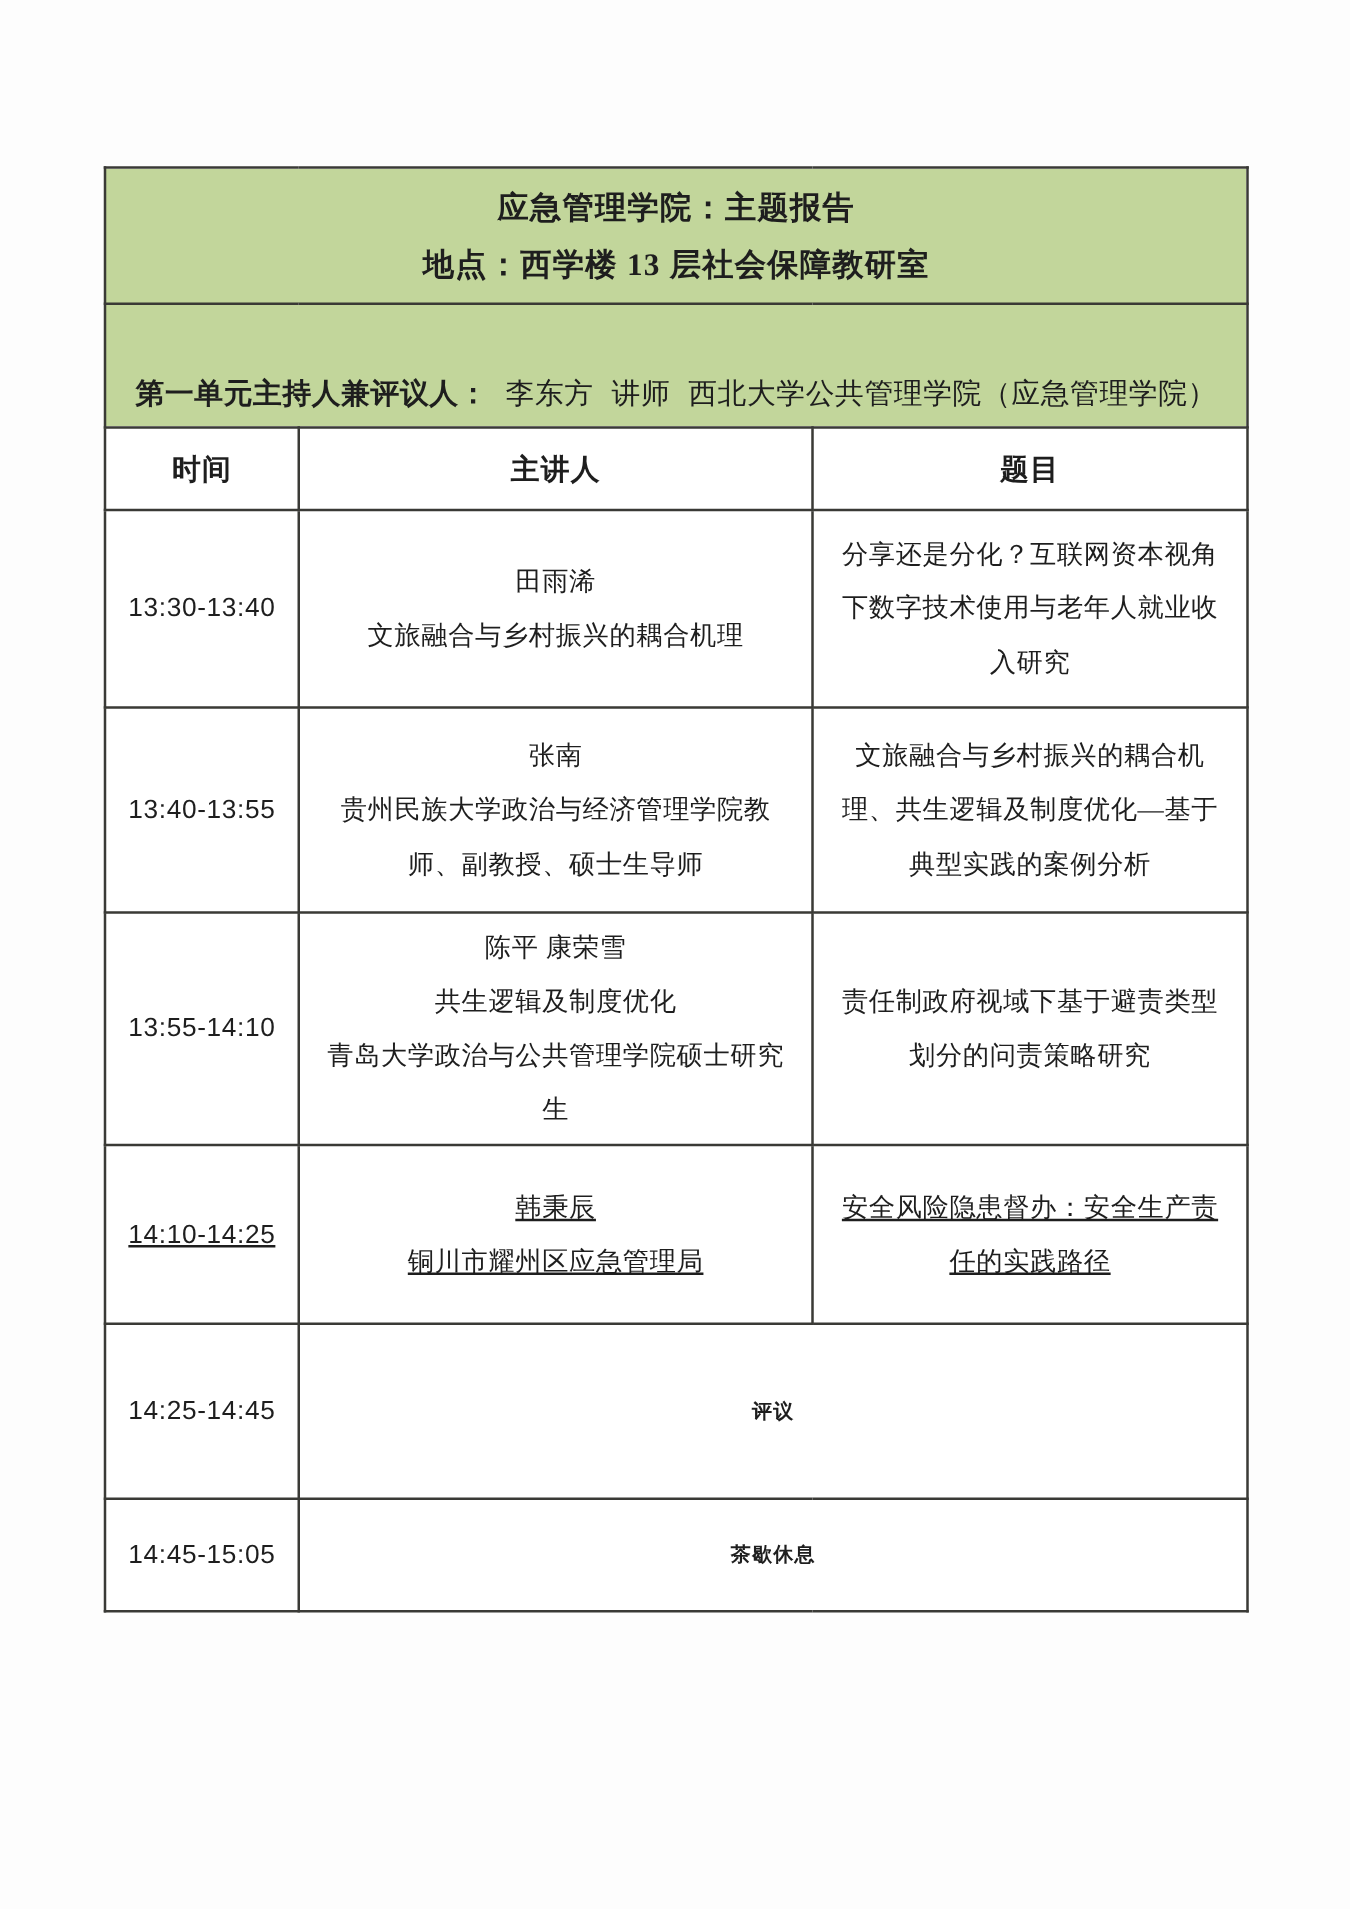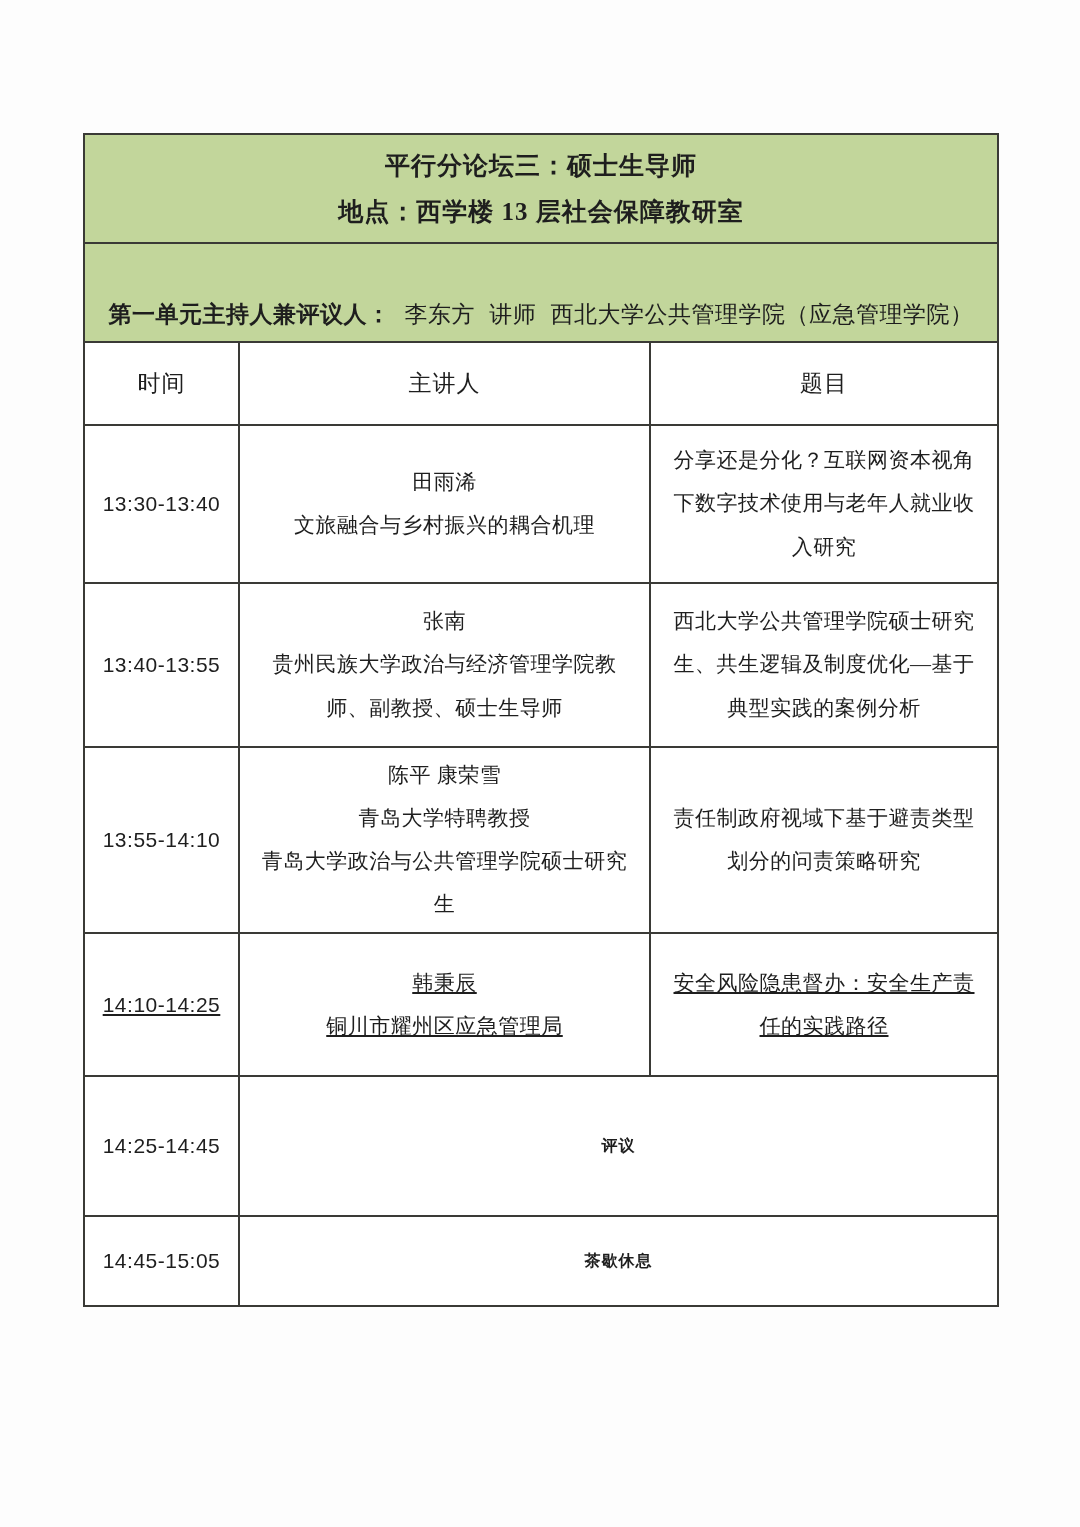--- a/index.html
+++ b/index.html
@@ -59,23 +59,23 @@
     justify-content:center;
     align-items:baseline;
     gap:14px;
     font-size:23px;
     letter-spacing:0.5px;
     margin-top:44px;
   }
   .unit-label{font-weight:bold;}
   .unit-value{font-weight:normal;font-family:Liberation Mono, monospace;}
   tr.r-cols th{
-    height:83px;
+    height:66px;
     font-size:23px;
-    font-weight:normal;
+    font-weight:bold;
     letter-spacing:1px;
     background:#fff;
   }
   td{background:#fff;}
   td.time{
     font-size:22px;
     letter-spacing:0.5px;
     font-family:"Liberation Sans","DejaVu Sans",sans-serif;
     font-size:21px;
   }
@@ -104,21 +104,21 @@
   <table class="schedule">
     <colgroup>
       <col class="c-time">
         <col class="c-speaker">
         <col class="c-topic">
     </colgroup>
     <tbody>
       <tr>
         <td colspan="3" class="green title-cell">
           <div class="tlines">
-            <div class="title-line">平行分论坛三：硕士生导师</div>
+            <div class="title-line">应急管理学院：主题报告</div>
             <div class="title-line">地点：西学楼 13 层社会保障教研室</div>
           </div>
         </td>
       </tr>
       <tr>
         <td colspan="3" class="green unit-cell">
           <div class="unit-inner">
             <span class="unit-label">第一单元主持人兼评议人：</span>
             <span class="unit-value">李东方 讲师 西北大学公共管理学院（应急管理学院）</span>
           </div>
@@ -141,29 +141,29 @@
         </td>
       </tr>
 
       <tr class="r1">
         <td class="time">13:40-13:55</td>
         <td class="speaker">
           <div>张南</div>
           <div>贵州民族大学政治与经济管理学院教师、副教授、硕士生导师</div>
         </td>
         <td class="topic">
-          <div>西北大学公共管理学院硕士研究生、共生逻辑及制度优化—基于典型实践的案例分析</div>
+          <div>文旅融合与乡村振兴的耦合机理、共生逻辑及制度优化—基于典型实践的案例分析</div>
         </td>
       </tr>
 
       <tr class="r2">
         <td class="time">13:55-14:10</td>
         <td class="speaker">
           <div>陈平 康荣雪</div>
-          <div>青岛大学特聘教授</div>
+          <div>共生逻辑及制度优化</div>
           <div>青岛大学政治与公共管理学院硕士研究生</div>
         </td>
         <td class="topic">
           <div>责任制政府视域下基于避责类型划分的问责策略研究</div>
         </td>
       </tr>
 
       <tr class="r3">
         <td class="time">14:10-14:25</td>
         <td class="speaker">

